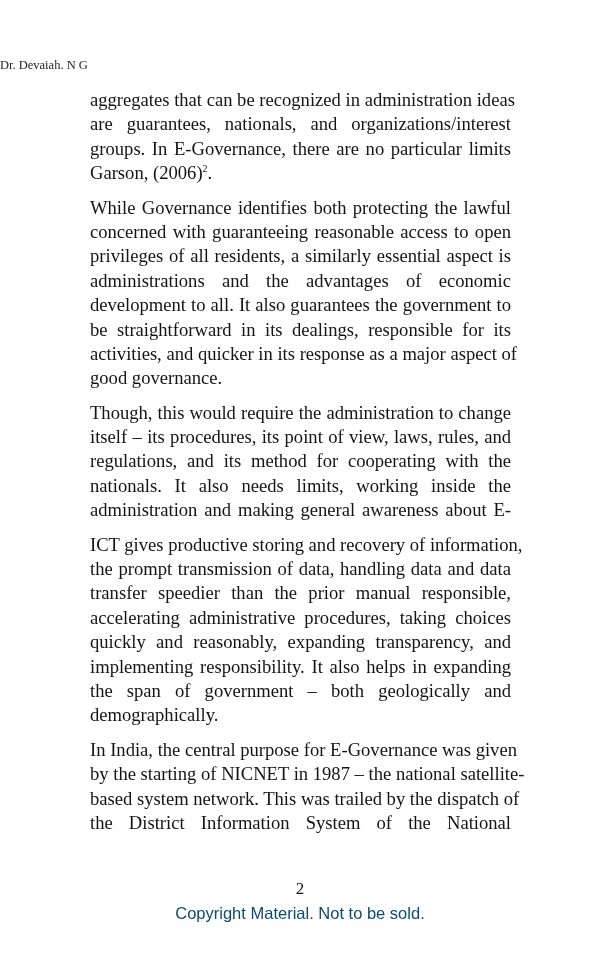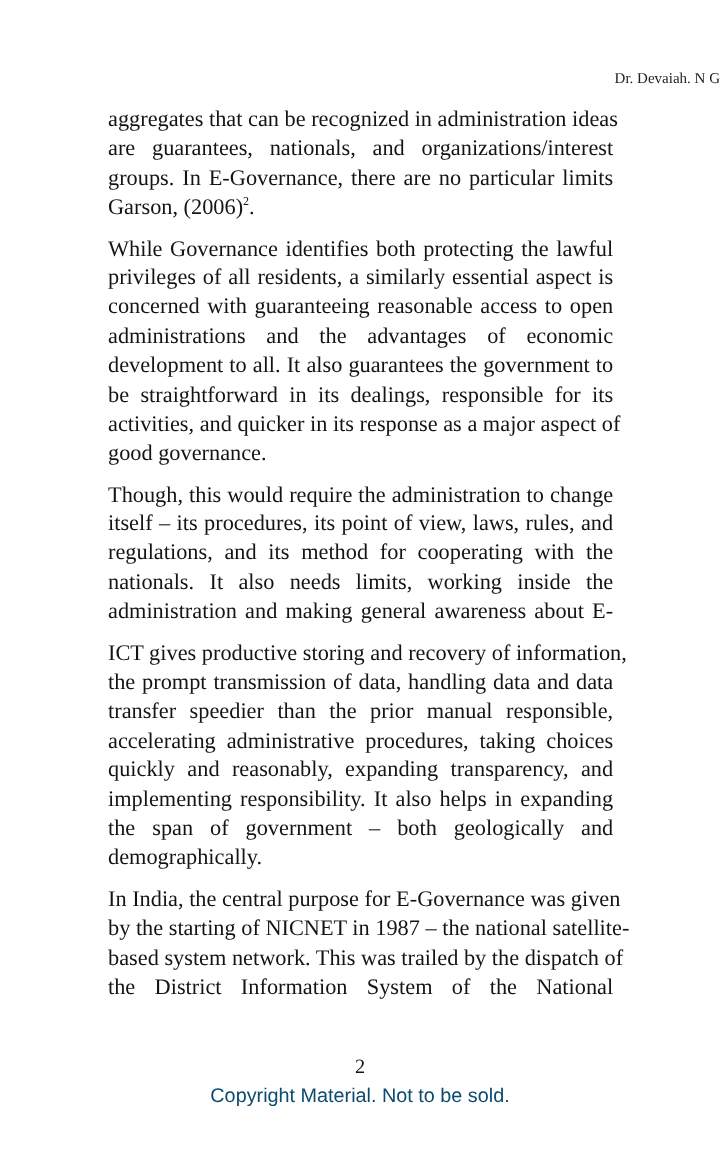--- a/index.html
+++ b/index.html
@@ -1,19 +1,19 @@
 <!DOCTYPE html>
 <html><head>
 <meta charset="utf-8">
 <style>
   html, body { margin: 0; padding: 0; background: #ffffff; }
   body { width: 600px; height: 960px; position: relative; overflow: hidden; color: #141414; }
   .page { position: absolute; left: 0; top: 0; width: 600px; height: 960px; }
   .header {
-    position: absolute; top: 58px; left: 0; width: 600px; text-align: right;
+    position: absolute; top: 58px; left: 0; width: 600px; text-align: left;
     font-family: "Liberation Serif", serif; font-size: 12.5px; color: #222;
   }
   .body-text {
     position: absolute; left: 90px; top: 88px; width: 421px;
     font-family: "Liberation Serif", serif; font-size: 18.6px; line-height: 24.4px;
   }
   .para { margin: 0 0 10px 0; }
   .line {
     display: block; text-align: justify; text-align-last: justify; white-space: nowrap;
     height: 24.4px;
@@ -39,22 +39,22 @@
 
     <p class="para">
       <span class="line">aggregates that can be recognized in administration ideas</span>
       <span class="line">are guarantees, nationals, and organizations/interest</span>
       <span class="line">groups. In E-Governance, there are no particular limits</span>
       <span class="line last"><span>Garson, (2006)</span><sup>2</sup><span>.</span></span>
     </p>
 
     <p class="para">
       <span class="line">While Governance identifies both protecting the lawful</span>
+      <span class="line">concerned with guaranteeing reasonable access to open</span>
       <span class="line">privileges of all residents, a similarly essential aspect is</span>
-      <span class="line">concerned with guaranteeing reasonable access to open</span>
       <span class="line">administrations and the advantages of economic</span>
       <span class="line">development to all. It also guarantees the government to</span>
       <span class="line">be straightforward in its dealings, responsible for its</span>
       <span class="line">activities, and quicker in its response as a major aspect of</span>
       <span class="line last">good governance.</span>
     </p>
 
     <p class="para">
       <span class="line">Though, this would require the administration to change</span>
       <span class="line">itself – its procedures, its point of view, laws, rules, and</span>

